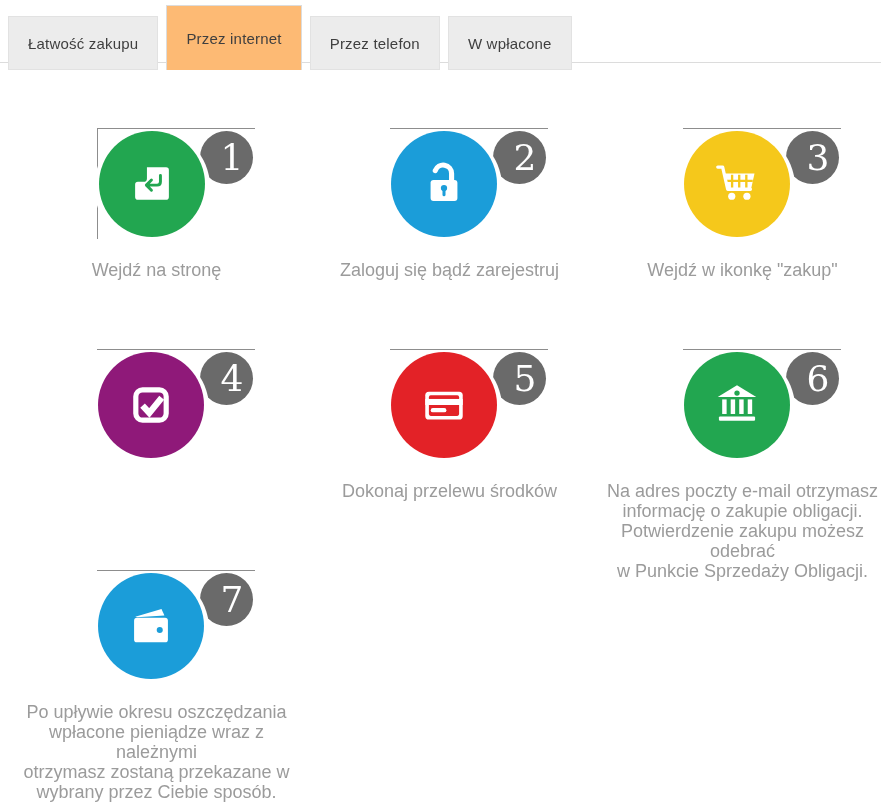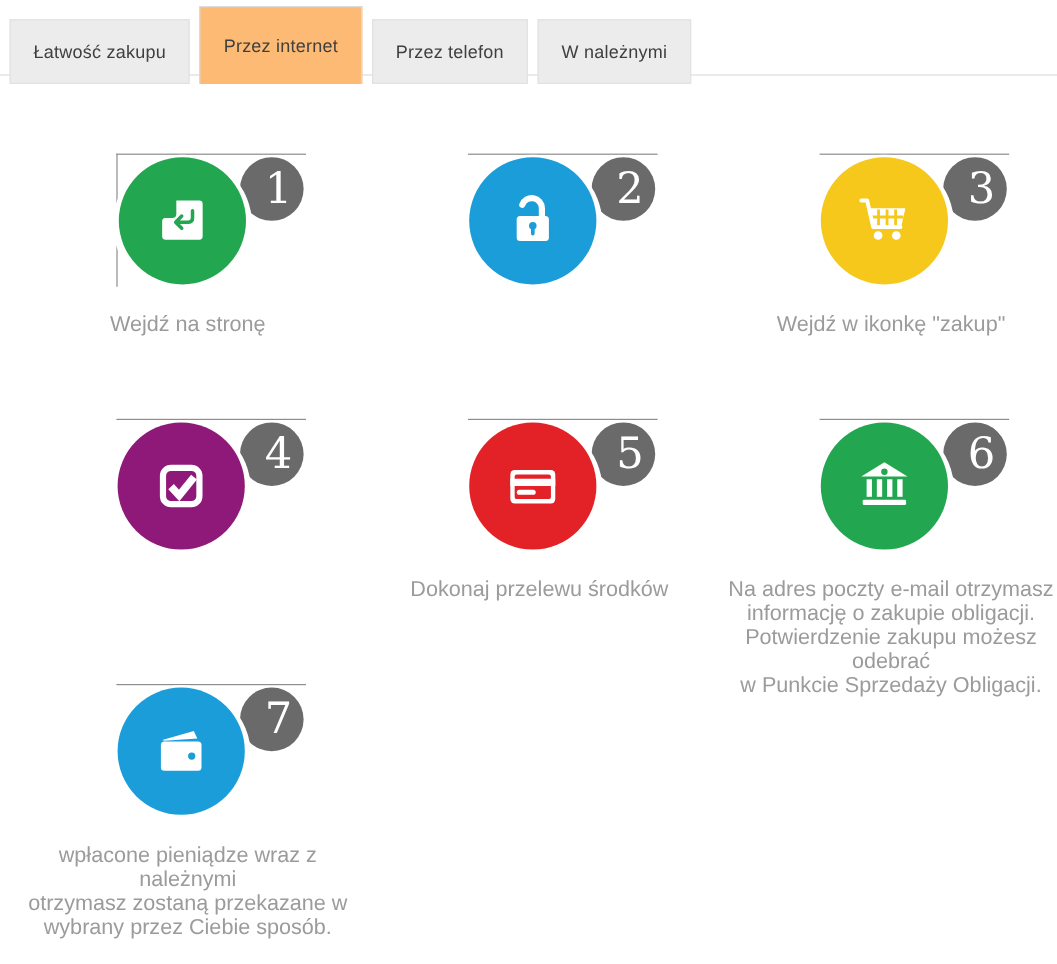--- a/index.html
+++ b/index.html
@@ -39,21 +39,21 @@
   .caption { margin-top:21px; text-align:center; font-size:18px; line-height:20px; color:#9b9b9b; }
   .caption a { color:#39657f; text-decoration:none; }
 </style>
 </head>
 <body>
 
 <div class="tabbar">
   <div class="tab">Łatwość zakupu</div>
   <div class="tab active">Przez internet</div>
   <div class="tab">Przez telefon</div>
-  <div class="tab">W należnymi</div>
+  <div class="tab">W wpłacone</div>
   <div class="tab-hairline"></div>
 </div>
 
 <div class="steps-grid">
 
   <div class="step-cell">
     <div class="tile corner-line">
       <div class="badge">1</div>
       <div class="ring"></div>
       <div class="circle" style="background-color: rgb(34, 166, 80); color: rgb(34, 166, 80);">
@@ -73,20 +73,23 @@
       <div class="badge">2</div>
       <div class="ring"></div>
       <div class="circle" style="background-color: rgb(27, 157, 217); color: rgb(27, 157, 217);">
         <svg viewBox="0 0 48 48" width="56" height="56">
           <path fill="none" stroke="#fff" stroke-width="4.4" stroke-linecap="round" d="M30.5 20.5 V15 a7.2 7.2 0 0 0 -14 -2.4"></path>
           <rect x="12.5" y="20.5" width="23" height="18" rx="2.5" fill="#fff"></rect>
           <circle cx="24" cy="27.5" r="2.7" fill="currentColor"></circle>
           <rect x="22.7" y="28.5" width="2.6" height="6" rx="1.3" fill="currentColor"></rect>
         </svg>
       </div>
+    </div>
+    <div class="caption">
+      <div>Zaloguj się bądź zarejestruj</div>
     </div>
   </div>
 
   <div class="step-cell">
     <div class="tile">
       <div class="badge">3</div>
       <div class="ring"></div>
       <div class="circle" style="background-color: rgb(245, 200, 27); color: rgb(245, 200, 27);">
         <svg viewBox="0 0 48 48" width="56" height="56">
           <path fill="#fff" d="M13 15 H39 L36 28.5 H16 Z"></path>
@@ -163,19 +166,20 @@
       <div class="ring"></div>
       <div class="circle" style="background-color: rgb(27, 157, 217); color: rgb(27, 157, 217);">
         <svg viewBox="0 0 48 48" width="56" height="56">
           <path d="M10.5 16 L33 9.5 L35.5 15 L12 16.5 Z" fill="#fff"></path>
           <rect x="9.5" y="17" width="29" height="21" rx="2.5" fill="#fff"></rect>
           <circle cx="31.5" cy="27.5" r="2.6" fill="currentColor"></circle>
         </svg>
       </div>
     </div>
     <div class="caption">
+      <div>Po upływie okresu oszczędzania</div>
       <div>wpłacone pieniądze wraz z należnymi</div>
       <div>otrzymasz zostaną przekazane w</div>
       <div>wybrany przez Ciebie sposób.</div>
     </div>
   </div>
 
 </div>
 
 </body></html>

